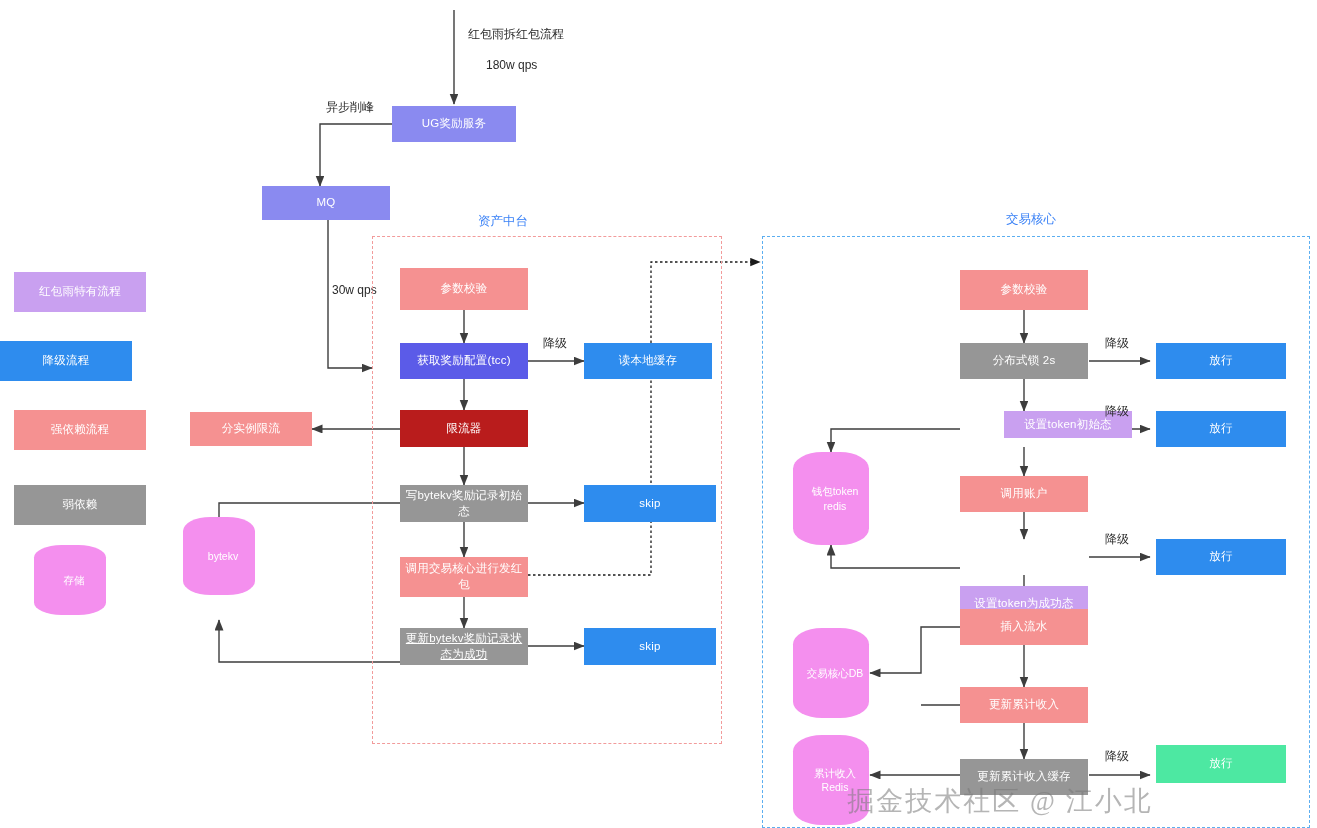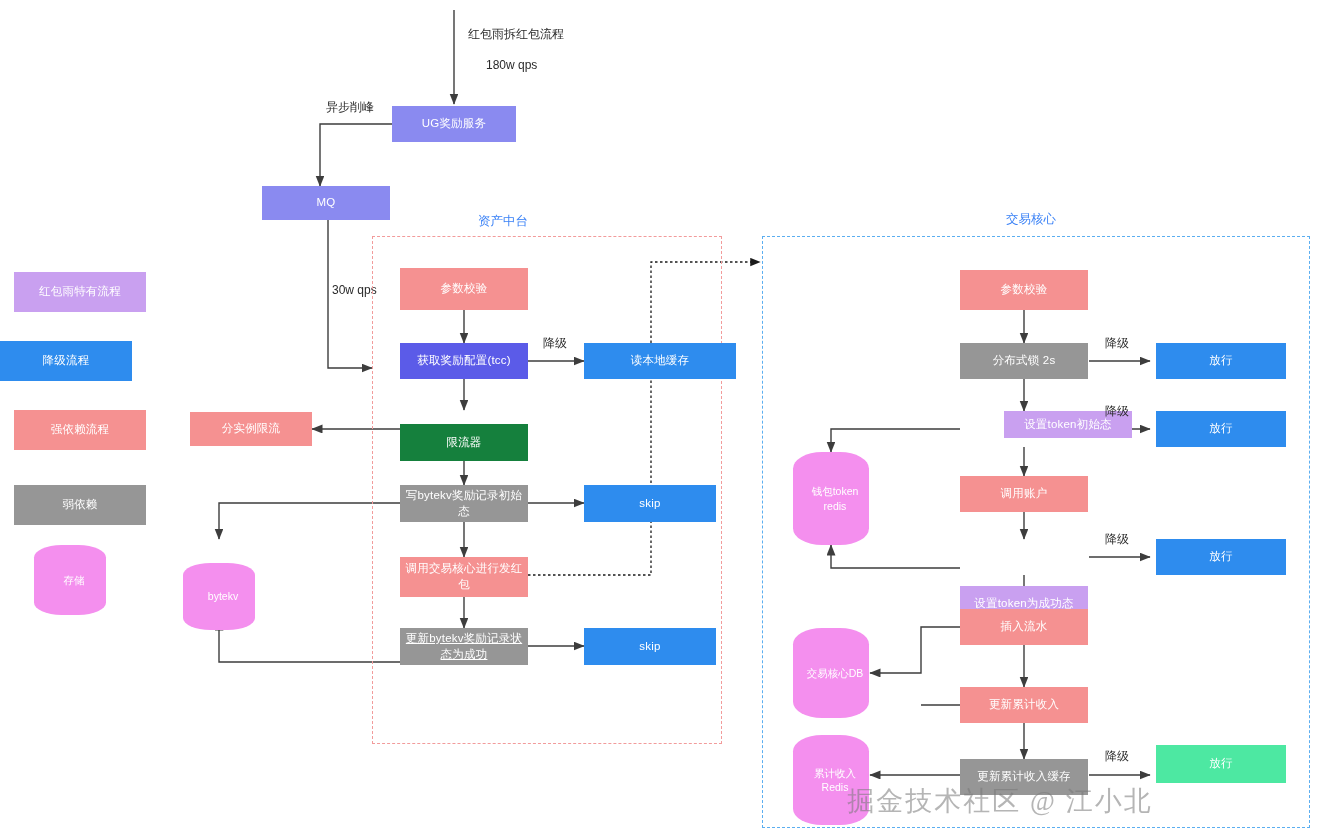--- a/index.html
+++ b/index.html
@@ -102,31 +102,31 @@
   <div class="node" style="left:14px;top:272px;width:132px;height:40px;background:#C9A0F0;">红包雨特有流程</div>
   <div class="node" style="left:0;top:341px;width:132px;height:40px;background:#2E8CEE;">降级流程</div>
   <div class="node" style="left:14px;top:485px;width:132px;height:40px;background:#969696;">弱依赖</div>
   <div class="node" style="left:14px;top:410px;width:132px;height:40px;background:#F59191;">强依赖流程</div>
   <div class="cyl" style="left:34px;top:545px;width:72px;height:70px;">存储</div>
 
   <div class="grouptitle" style="left:478px;top:213px;">资产中台</div>
   <div class="group g-asset" style="left:372px;top:236px;width:350px;height:508px;"></div>
 
   <div class="node" style="left:190px;top:412px;width:122px;height:34px;background:#F59191;">分实例限流</div>
-  <div class="cyl" style="left:183px;top:563px;width:72px;height:67px;">bytekv</div>
+  <div class="cyl" style="left:183px;top:517px;width:72px;height:78px;">bytekv</div>
 
   <div class="node" style="left:400px;top:268px;width:128px;height:42px;background:#F59191;">参数校验</div>
   <div class="node" style="left:400px;top:343px;width:128px;height:36px;background:#5B5BE8;">获取奖励配置(tcc)</div>
-  <div class="node" style="left:400px;top:424px;width:128px;height:37px;background:#15803d;">限流器</div>
+  <div class="node" style="left:400px;top:410px;width:128px;height:37px;background:#b91c1c;">限流器</div>
   <div class="node" style="left:400px;top:485px;width:128px;height:37px;background:#969696;">写bytekv奖励记录初始态</div>
   <div class="node" style="left:400px;top:557px;width:128px;height:40px;background:#F59191;">调用交易核心进行发红包</div>
   <div class="node" style="left:400px;top:628px;width:128px;height:37px;background:#969696;text-decoration:underline;">更新bytekv奖励记录状态为成功</div>
 
   <div class="label" style="left:543px;top:335px;">降级</div>
-  <div class="node" style="left:584px;top:343px;width:152px;height:36px;background:#2E8CEE;">读本地缓存</div>
+  <div class="node" style="left:584px;top:343px;width:128px;height:36px;background:#2E8CEE;">读本地缓存</div>
   <div class="node" style="left:584px;top:485px;width:132px;height:37px;background:#2E8CEE;">skip</div>
   <div class="node" style="left:584px;top:628px;width:132px;height:37px;background:#2E8CEE;">skip</div>
 
   <div class="grouptitle" style="left:1006px;top:211px;">交易核心</div>
   <div class="group g-trade" style="left:762px;top:236px;width:548px;height:592px;"></div>
 
   <div class="cyl" style="left:793px;top:452px;width:76px;height:93px;">钱包token redis</div>
   <div class="cyl" style="left:793px;top:628px;width:76px;height:90px;">交易核心DB</div>
   <div class="cyl" style="left:793px;top:735px;width:76px;height:90px;">累计收入Redis</div>
 

